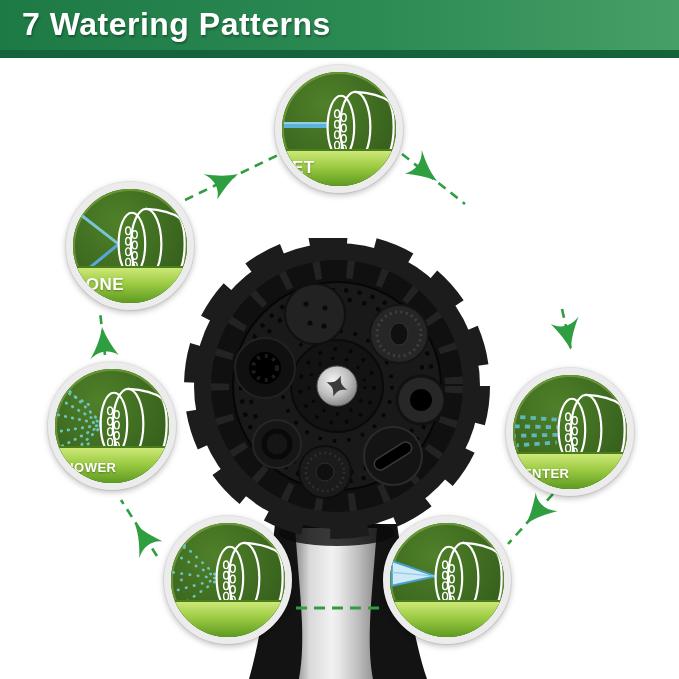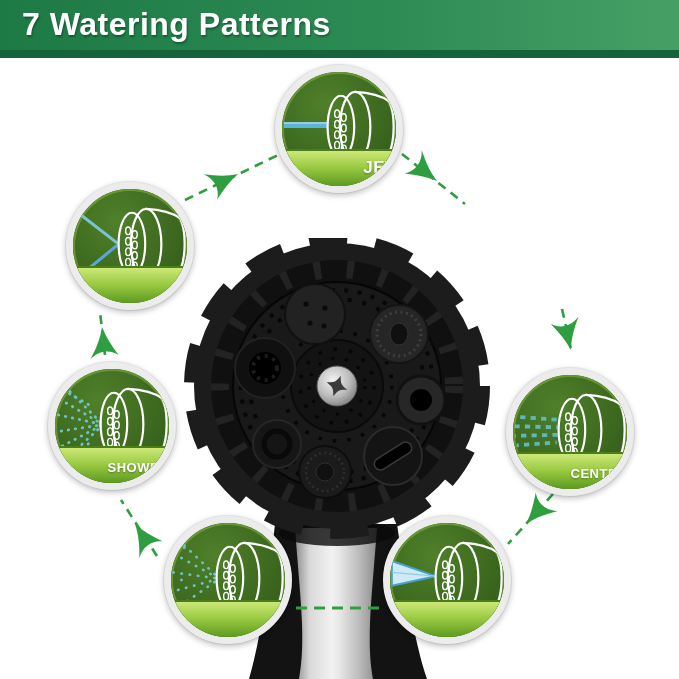--- a/index.html
+++ b/index.html
@@ -34,21 +34,21 @@
     position:absolute;inset:0;border-radius:50%;overflow:hidden;
     background:radial-gradient(circle at 38% 28%, #4f8029 0%, #3c681f 55%, #2e5418 100%);
     box-shadow:inset 0 0 0 2px rgba(160,205,80,.40);
   }
   .badge-band{
     position:absolute;left:-2px;right:-2px;bottom:0;height:31%;
     background:linear-gradient(180deg,#cde878 0%,#9ccb43 45%,#5d9a20 100%);
     border-top:2px solid rgba(40,80,15,.40);
   }
   .badge-label{
-    position:absolute;left:0;right:0;bottom:8px;text-align:right;color:#ffffff;
+    position:absolute;left:0;right:0;bottom:8px;text-align:left;color:#ffffff;
     font-weight:700;font-size:17px;letter-spacing:.5px;
     text-shadow:0 1px 2px rgba(0,0,0,.35);
   }
   .badge-label.small{font-size:13px;}
   .badge-art{position:absolute;inset:0;width:100%;height:100%;}
   
   #badge-jet   {left:275px;top:65px;}
   #badge-flat  {left:461px;top:178px;}
   #badge-center{left:506px;top:368px;}
   #badge-full  {left:383px;top:516px;}
@@ -265,16 +265,17 @@
   </div>
 
   <div class="badge" id="badge-cone">
     <div class="badge-inner">
       <svg class="badge-art" viewBox="0 0 120 120">
         <path d="M48,58 L4,24" stroke="#79c4cf" stroke-width="3.2" fill="none"></path>
         <path d="M48,58 L4,94" stroke="#58a7d8" stroke-width="3.2" fill="none"></path>
         <use href="#nozzle-glyph"></use>
       </svg>
       <div class="badge-band"></div>
+      <div class="badge-label">CONE</div>
     </div>
   </div>
 
 </div>
 
 </body></html>

